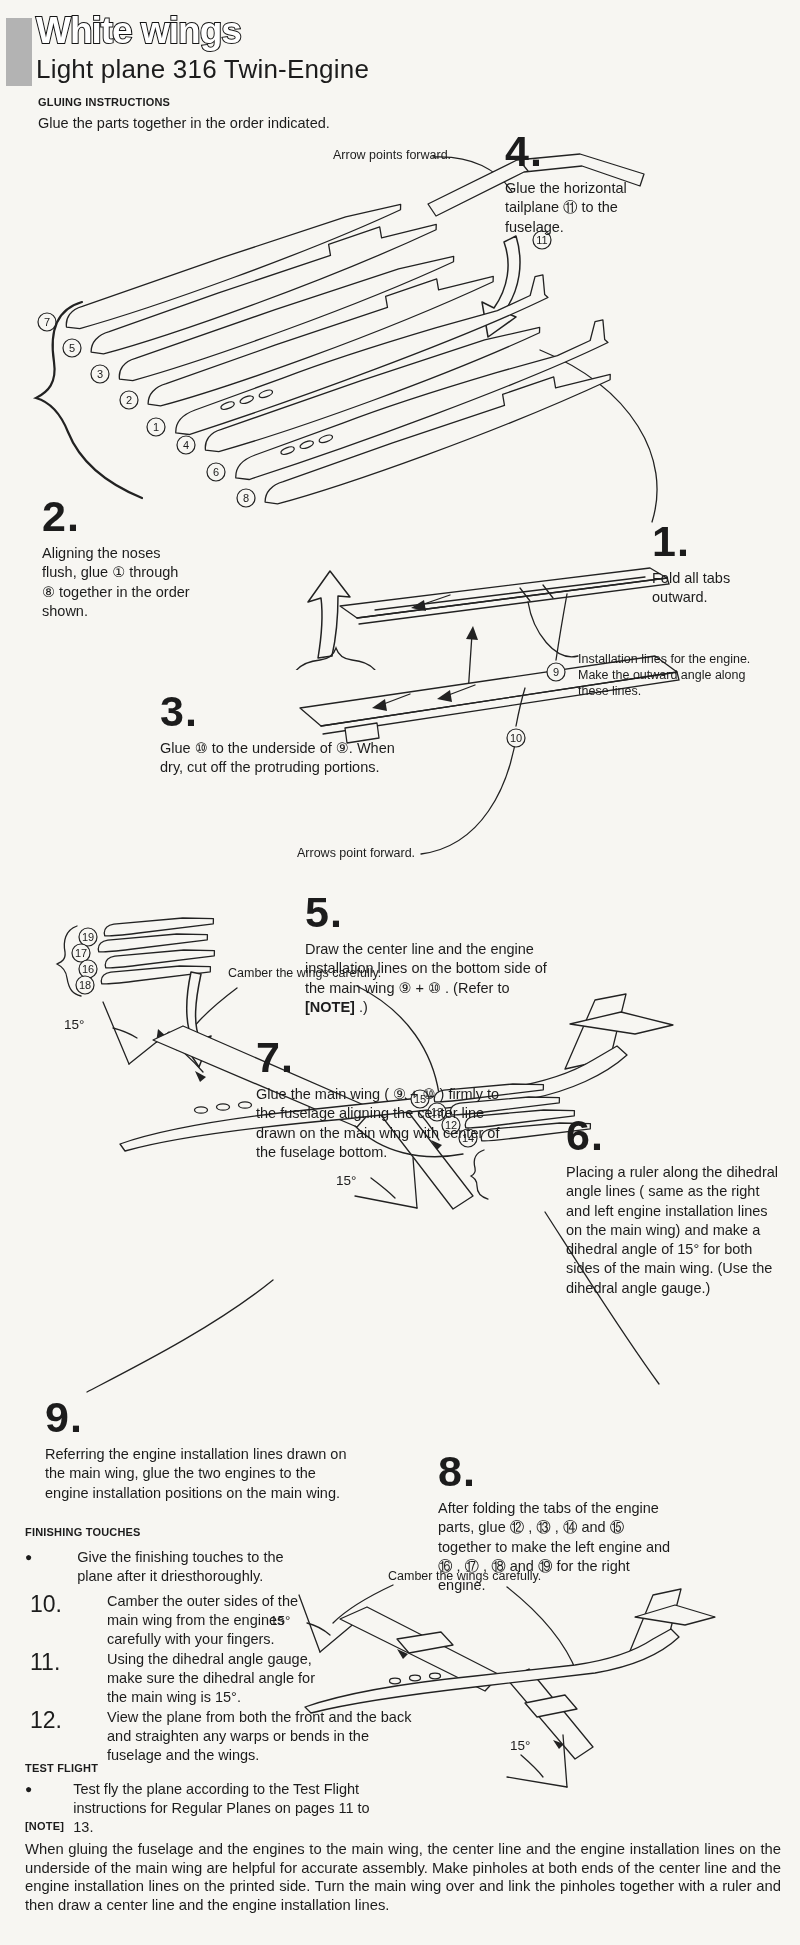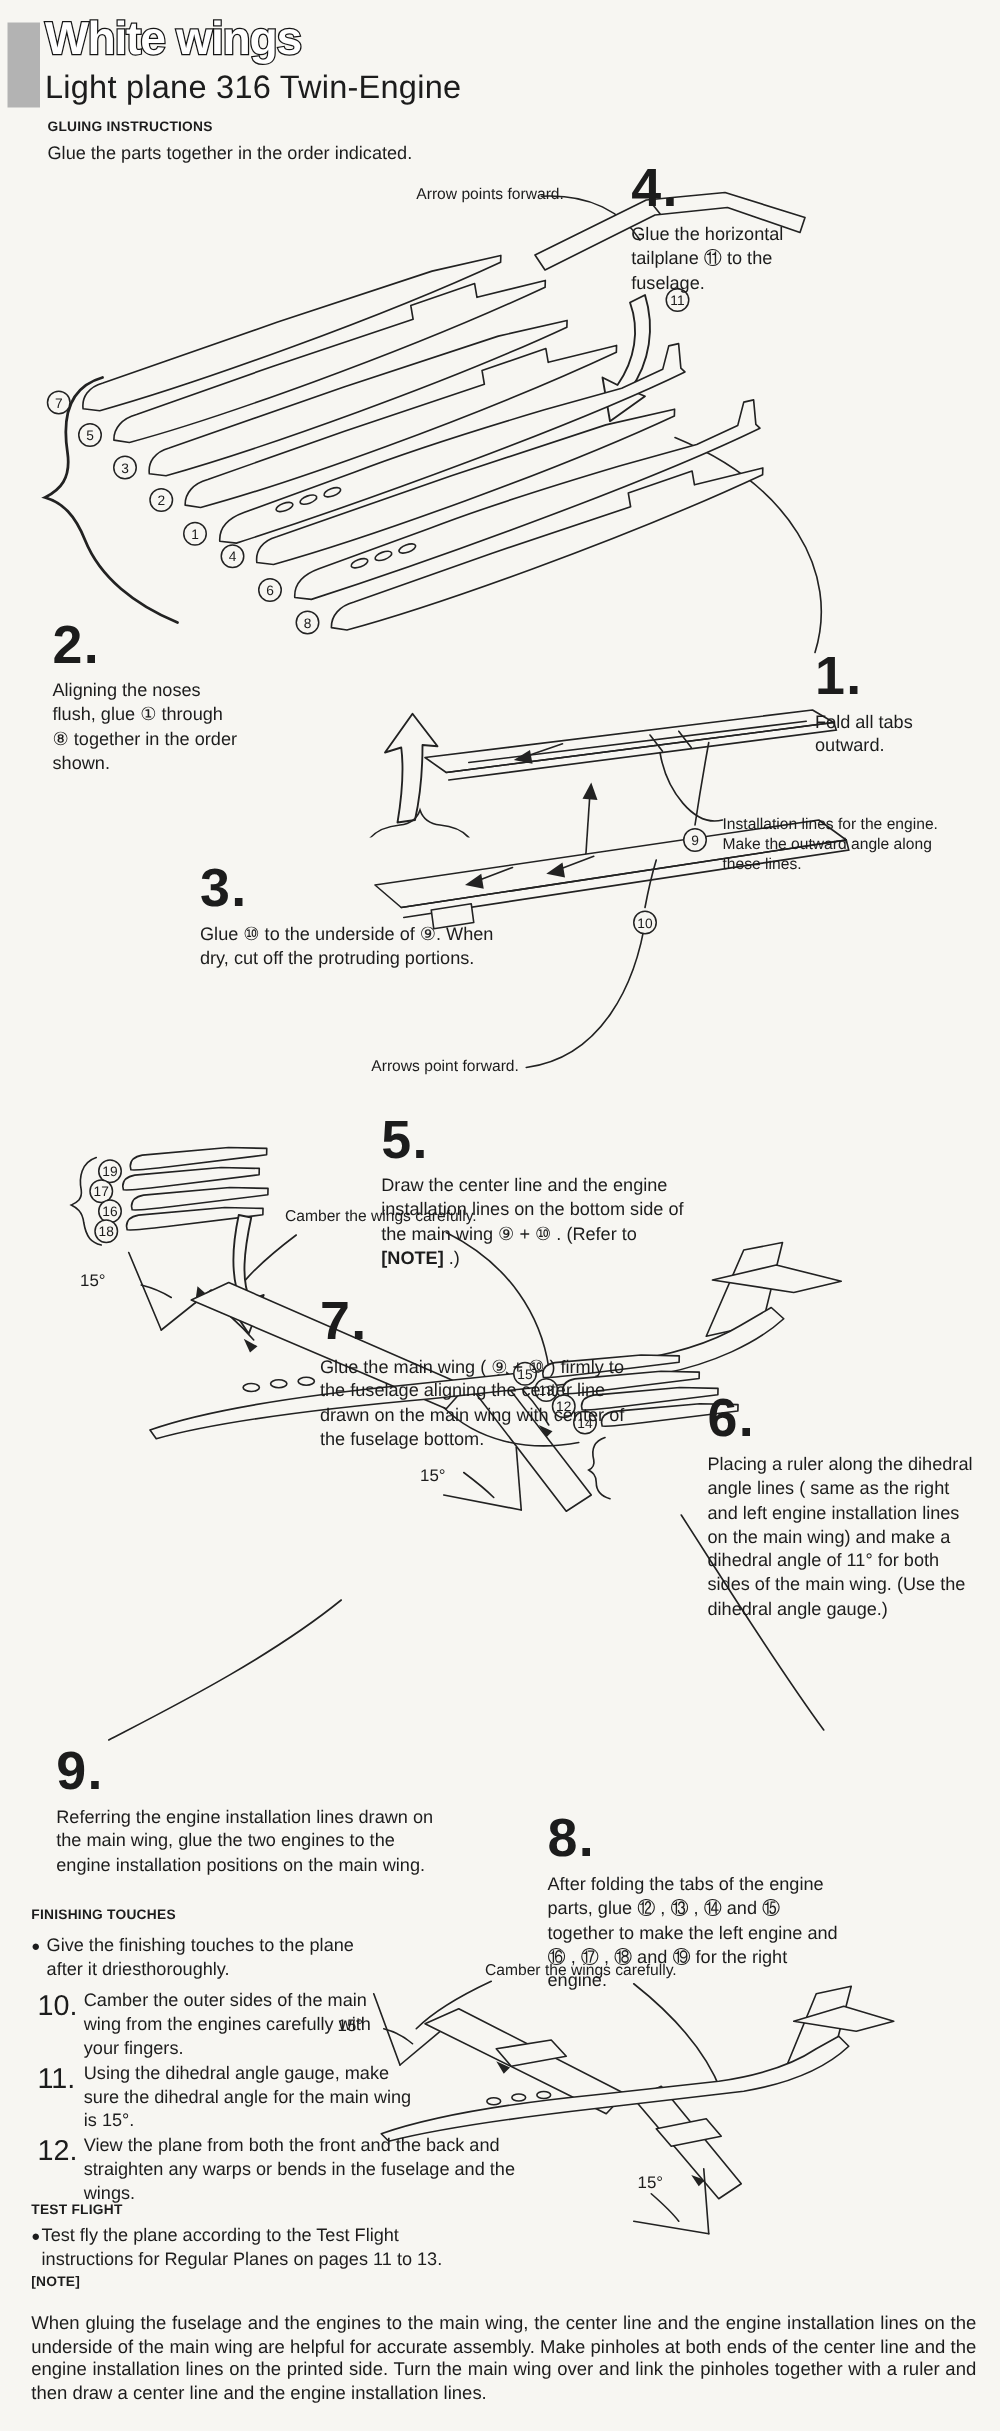--- a/index.html
+++ b/index.html
@@ -18,25 +18,25 @@
   .subtitle { left:36px; top:54px; font-size:26px; letter-spacing:0.2px; }
   .sec-title { font-size:11px; font-weight:700; letter-spacing:0.2px; }
   .body-text { font-size:14.5px; line-height:1.3; }
   .step { position:absolute; }
   .step-num { font-size:43px; font-weight:700; line-height:1; margin-bottom:6px; letter-spacing:1px; }
   .step-text { font-size:14.5px; line-height:1.33; }
   .dlabel { position:absolute; font-size:12.5px; line-height:1.28; }
   .deg { position:absolute; font-size:13.5px; }
   .fitem { position:absolute; display:flex; }
   .fitem-num { font-size:23px; line-height:1.05; width:37px; flex:none; }
-  .fitem-text { font-size:14.5px; line-height:1.32; }
+  .fitem-text { font-size:14.5px; line-height:1.32;margin-left:40px; }
   .bullet-row { position:absolute; display:flex; gap:5px; }
   .bullet-row.tight { gap:1px; }
   .bullet-icon { font-size:12px; padding-top:2px; }
-  .note-body { position:absolute; left:25px; top:1840px; width:756px; font-size:14.8px; line-height:1.26; text-align:justify;margin-top:10px; }
+  .note-body { position:absolute; left:25px; top:1840px; width:756px; font-size:14.8px; line-height:1.26; text-align:justify; }
   .dg { position:absolute; }
   .ln { fill:none; stroke:#222; stroke-width:1.3; stroke-linecap:round; }
   .w2 { stroke-width:2.2; }
   .part { fill:#f7f6f2; stroke:#222; stroke-width:1.3; stroke-linejoin:round; }
   .hollow { fill:#f7f6f2; stroke:#222; stroke-width:1.5; stroke-linejoin:round; }
   .ah { fill:#222; stroke:none; }
   .pnum circle { fill:#f7f6f2; stroke:#222; stroke-width:1.2; }
   .pnum text { font-size:11px; fill:#1c1c1c; text-anchor:middle;
                font-family:"Liberation Sans","DejaVu Sans",sans-serif; }
 </style>
@@ -323,21 +323,21 @@
     <div class="step-text"><span>Draw the center line and the engine installation lines on the bottom side of the main wing ⑨ + ⑩ . (Refer to </span><b>[NOTE]</b><span> .)</span></div>
   </div>
 
   <div class="step" style="left:256px;top:1036px;width:265px">
     <div class="step-num">7.</div>
     <div class="step-text">Glue the main wing ( ⑨ + ⑩ ) firmly to the fuselage aligning the center line drawn on the main wing with center of the fuselage bottom.</div>
   </div>
 
   <div class="step" style="left:566px;top:1114px;width:218px">
     <div class="step-num">6.</div>
-    <div class="step-text">Placing a ruler along the dihedral angle lines ( same as the right and left engine installation lines on the main wing)  and make a dihedral angle of 11°  for both sides of the main wing.  (Use the dihedral angle gauge.)</div>
+    <div class="step-text">Placing a ruler along the dihedral angle lines ( same as the right and left engine installation lines on the main wing)  and make a dihedral angle of 15°  for both sides of the main wing.  (Use the dihedral angle gauge.)</div>
   </div>
 
   <div class="dlabel" style="left:228px;top:965px">Camber the wings carefully.</div>
   <div class="deg" style="left:64px;top:1017px">15°</div>
   <div class="deg" style="left:336px;top:1173px">15°</div>
 
   <div class="step" style="left:45px;top:1396px;width:305px">
     <div class="step-num">9.</div>
     <div class="step-text">Referring the engine installation lines drawn on the main wing, glue the two engines to the engine installation positions on the main wing.</div>
   </div>

